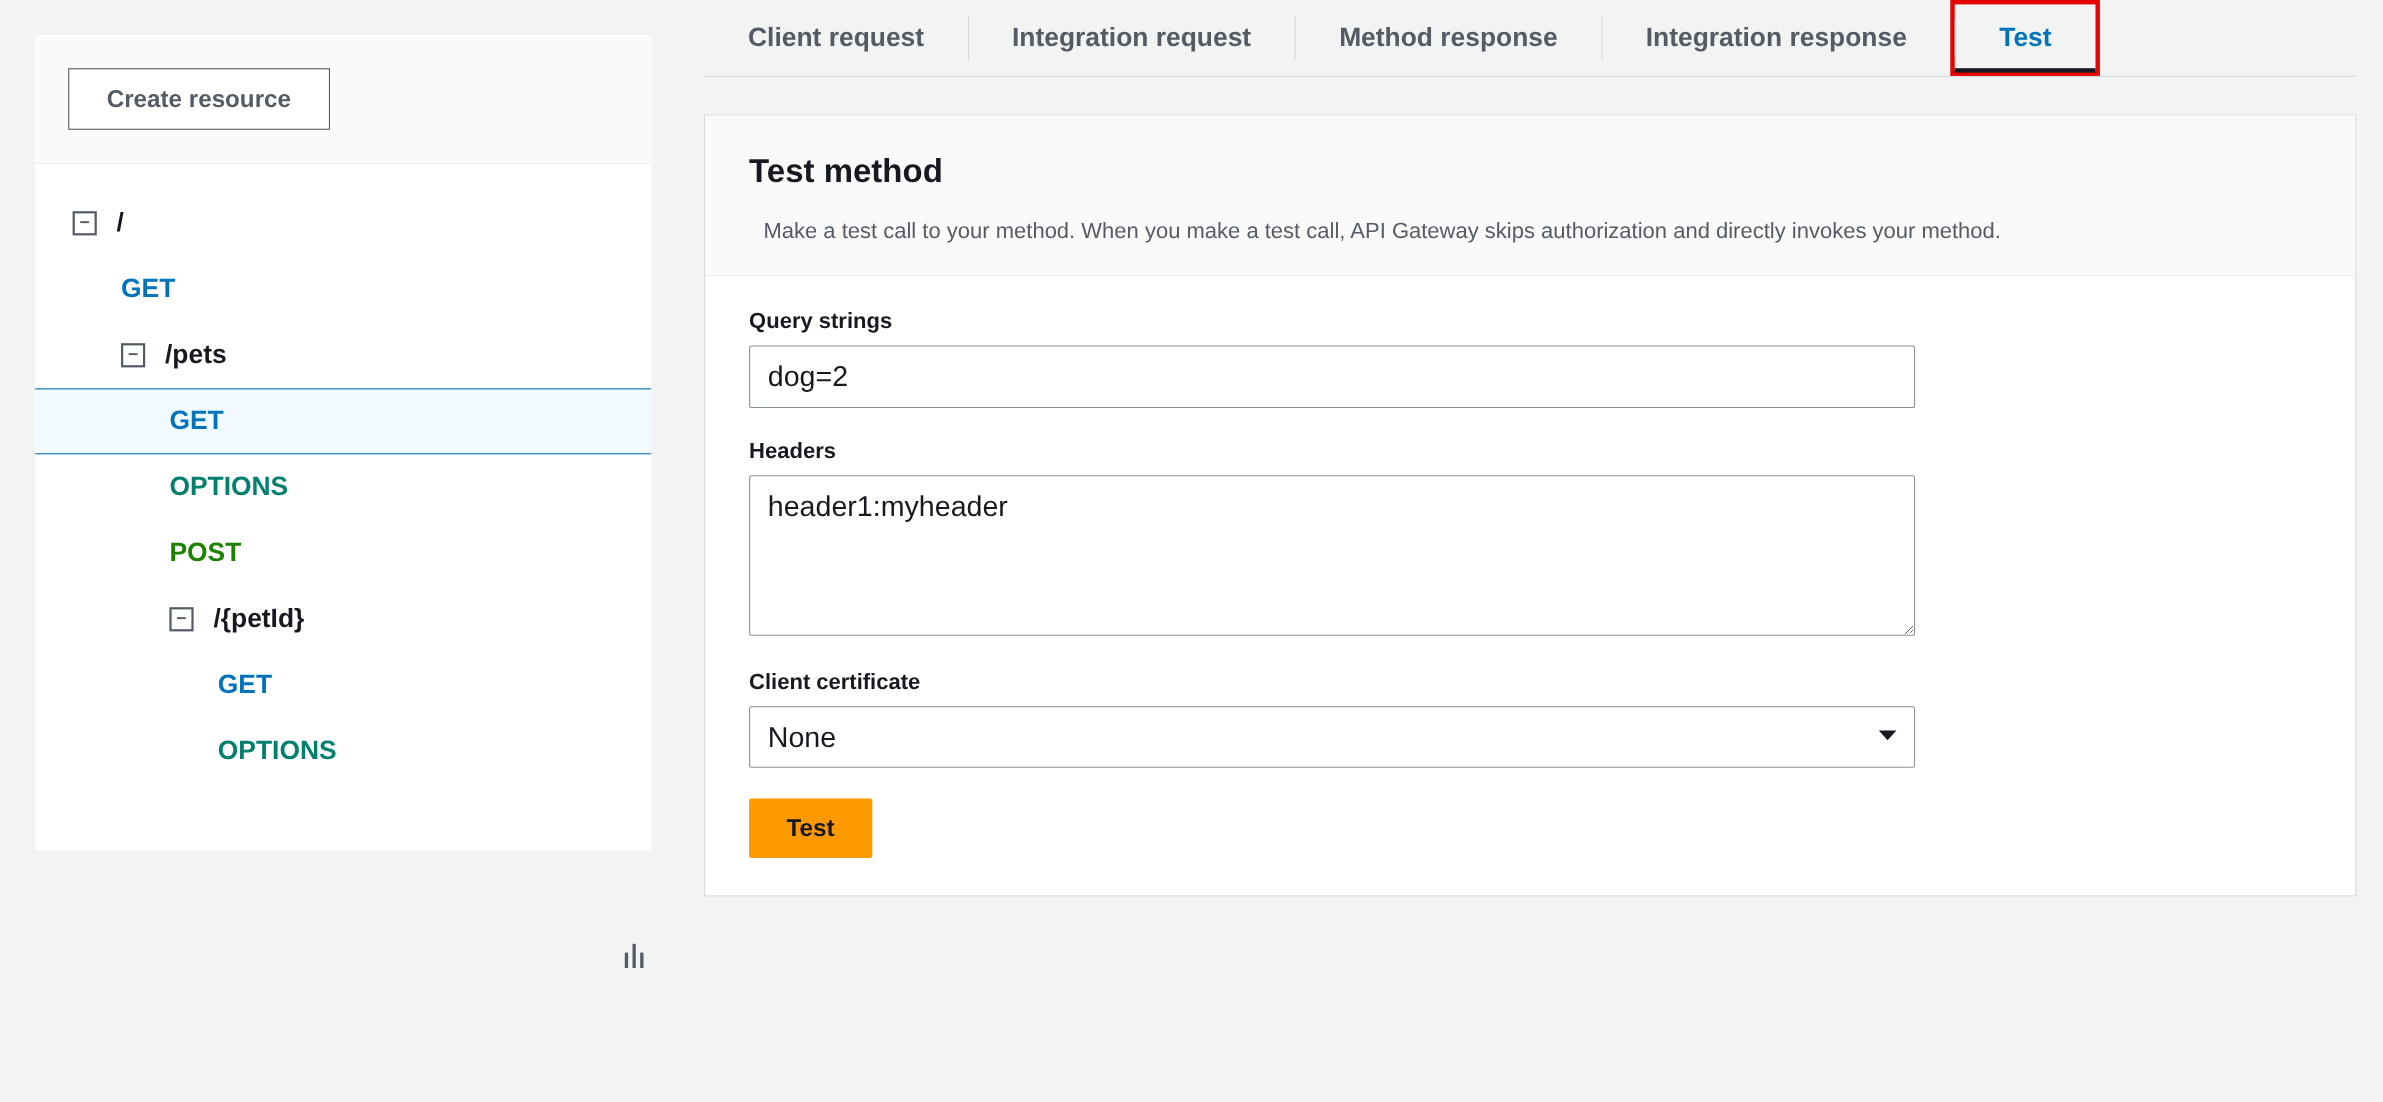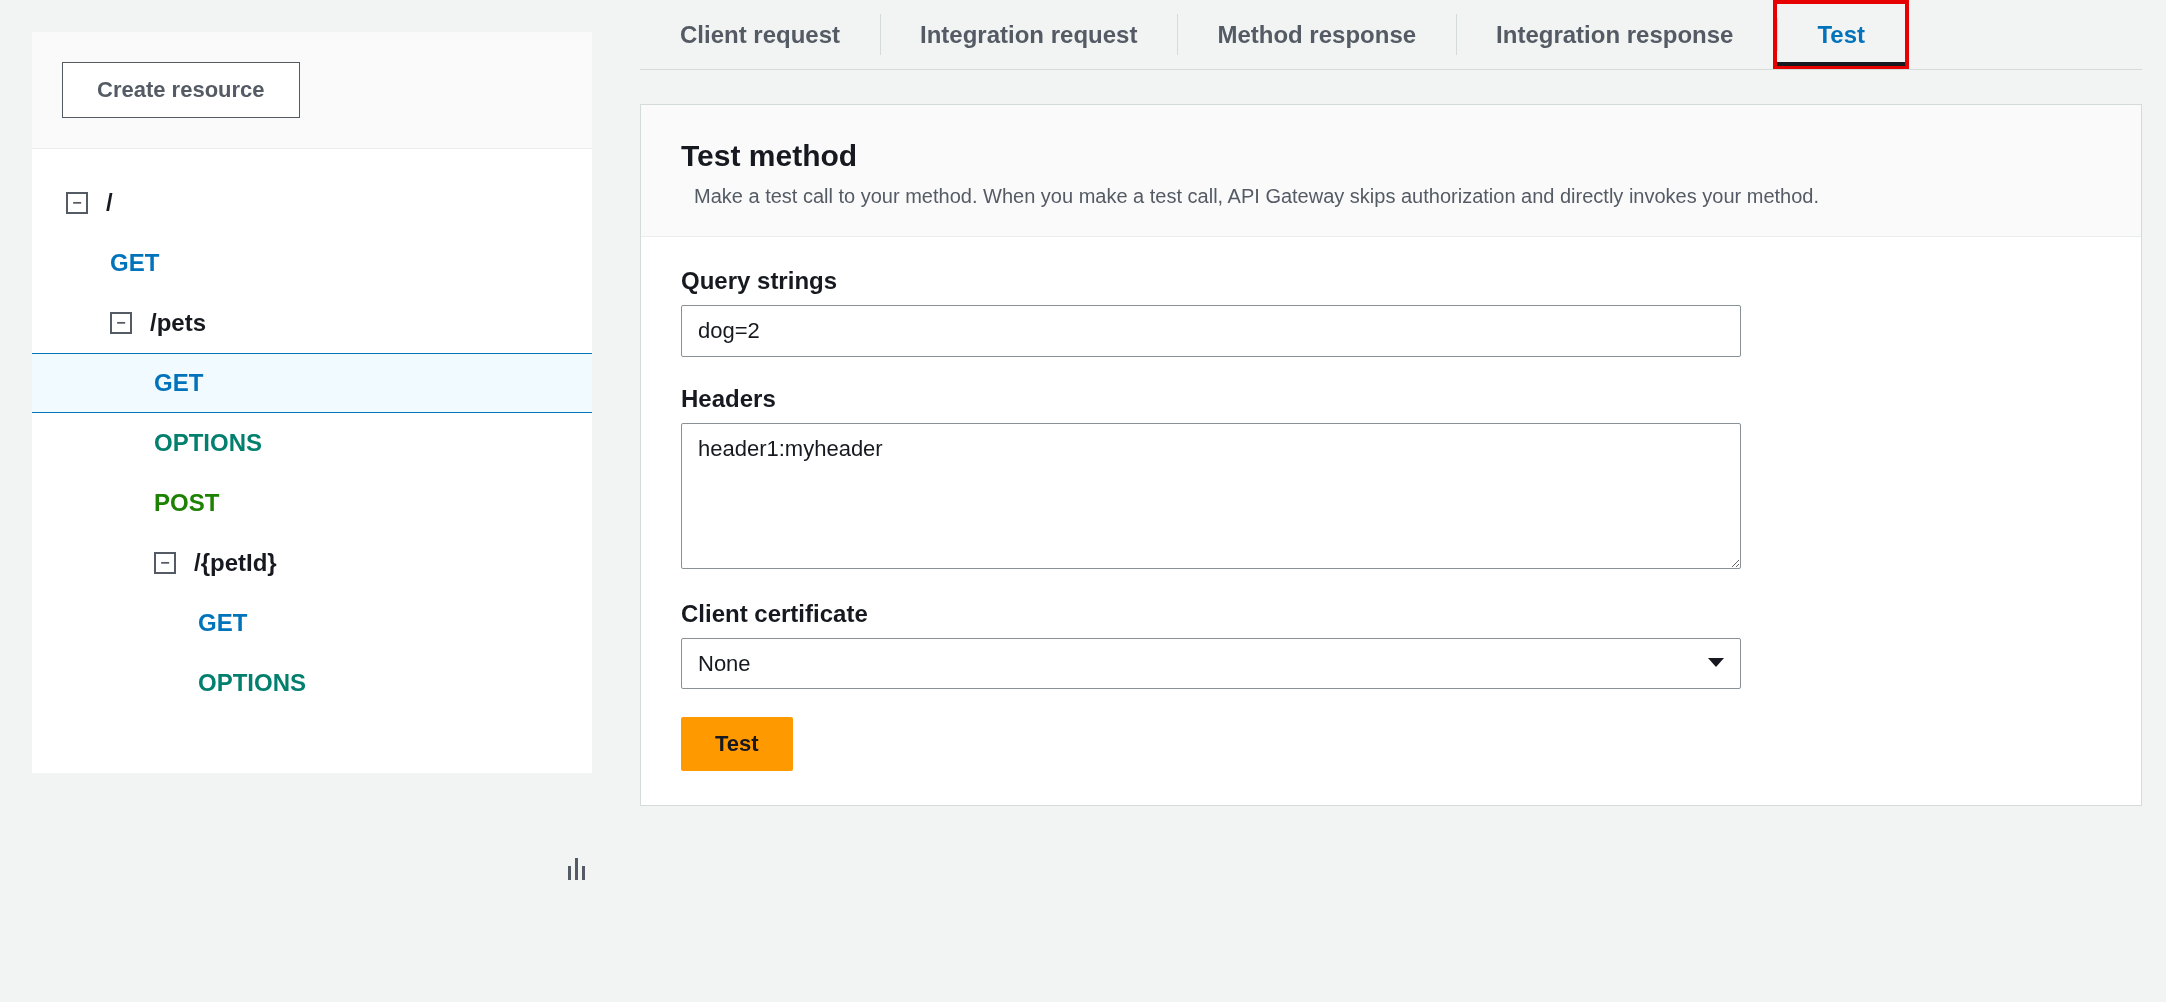--- a/index.html
+++ b/index.html
@@ -103,31 +103,31 @@
     .panel {
       border: 1px solid #d5dbdb;
       background: #fff;
       margin-top: 34px;
     }
     .panel-head {
       padding: 34px 40px 28px;
       border-bottom: 1px solid #eaeded;
       background: #fafafa;
     }
-    .panel-title { font-size: 30px; font-weight: 800; margin-bottom: 12px; }
+    .panel-title { font-size: 30px; font-weight: 800; margin-bottom: 26px; }
     .panel-desc { font-size: 20px; color: #545b64; margin-left: 13px; }
 
     .panel-body { padding: 30px 40px 34px; }
     .field { margin-bottom: 28px; }
-    .label { font-size: 24px; font-weight: 800; margin-bottom: 10px; }
+    .label { font-size: 20px; font-weight: 800; margin-bottom: 10px; }
     .hint { font-size: 19px; color: #687078; margin-bottom: 10px; }
     .input, .textarea, .select {
       width: 1060px; max-width: 100%;
       border: 1px solid #879196;
-      font-size: 22px;
+      font-size: 26px;
       padding: 12px 16px;
       font-family: inherit;
       background:#fff; color:#16191f;
       border-radius: 2px;
     }
     .textarea { height: 146px; resize: both; }
     .select-wrap { position: relative; width: 1060px; }
     .select { width:100%; appearance:none; -webkit-appearance:none; padding-right:36px; }
     .select-caret {
       position:absolute; right:16px; top:50%; transform:translateY(-50%);

